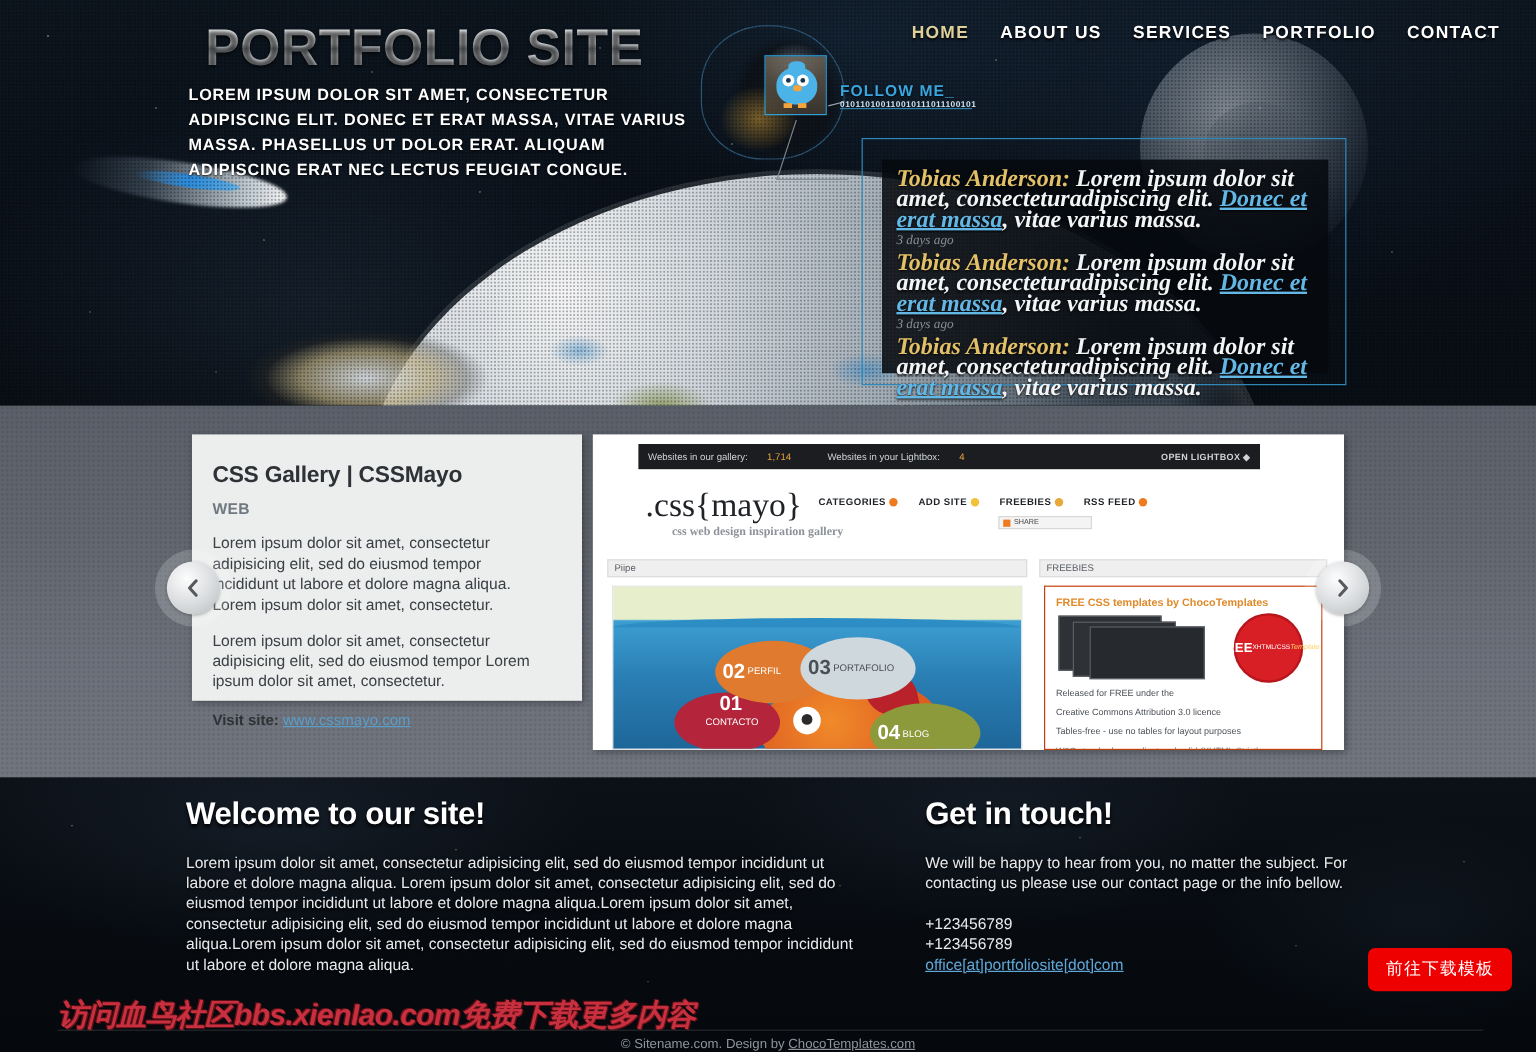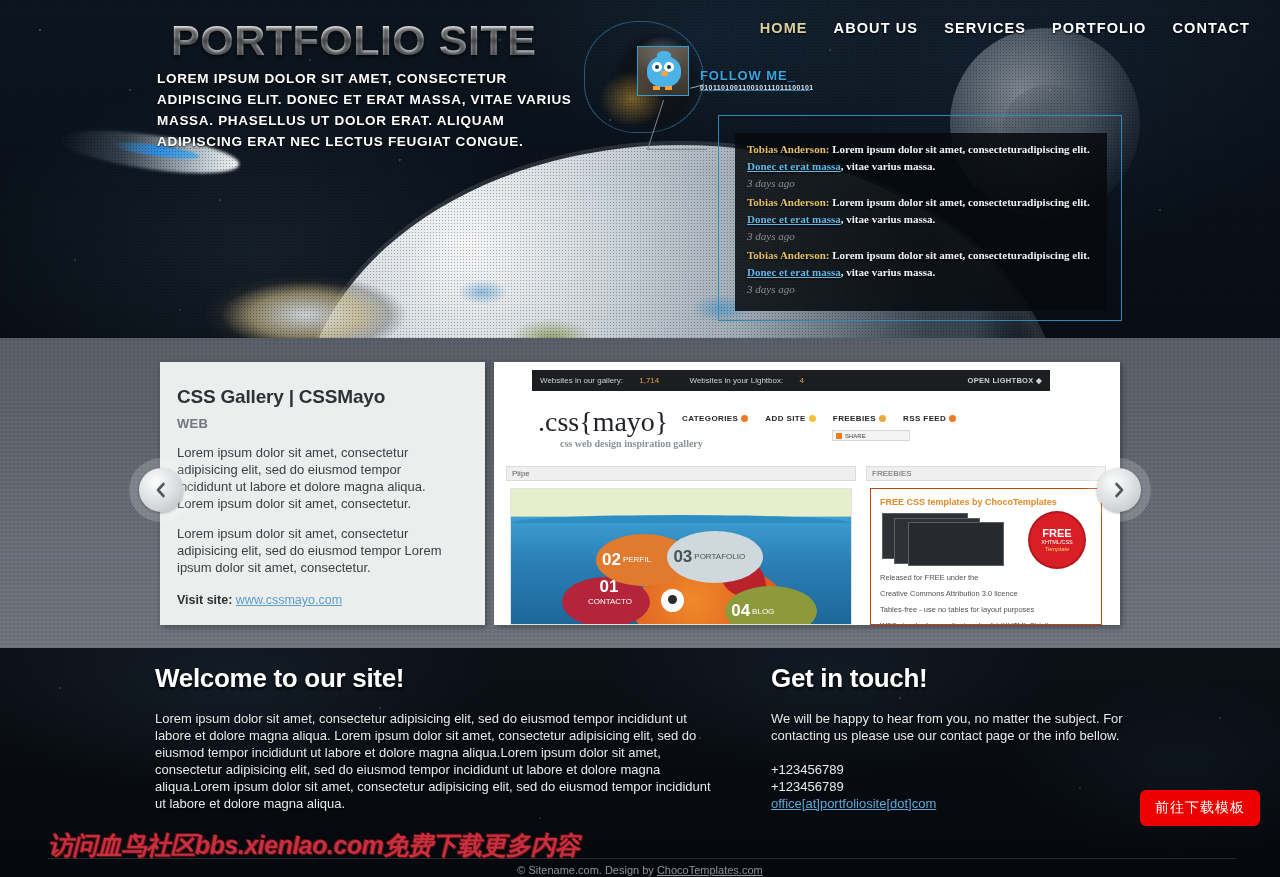--- a/index.html
+++ b/index.html
@@ -200,43 +200,43 @@
     border:1px solid #2f88b8;
   }
   .tw-panel-inner {
     position:absolute; left:16px; top:17px; width:372px; height:178px;
     background: rgba(6,9,14,.86);
     padding:8px 10px 0 12px;
   }
   .tweet { margin-bottom:5px; }
   .tweet p {
     font-family:"Liberation Serif", serif;
-    font-weight:bold;
-    font-size:11px; color:#f2f4f6; line-height:17px;
+    font-style:italic; font-weight:bold;
+    font-size:20px; color:#f2f4f6; line-height:17px;
     text-shadow:0 1px 2px rgba(0,0,0,.9);
   }
   .tweet .author { color:#e2c067; }
   .tweet a { color:#63b7e4; text-decoration:underline; }
   .tweet .ago {
     font-family:"Liberation Serif", serif; font-style:italic;
     font-size:11px; color:#8b8f94; margin-top:2px;
   }
 
   
   .slider-band {
     position:absolute; left:0; top:338px; width:1280px; height:310px;
     background: linear-gradient(180deg,#5a6069 0%, #61666f 35%, #6b707a 70%, #70757e 100%);
   }
   .slider-band::after {
     content:''; position:absolute; inset:0;
     background-image: radial-gradient(rgba(0,0,0,.10) 0.8px, transparent 1px);
     background-size: 4px 4px;
   }
   .slide-left {
-    position:absolute; left:160px; top:362px; width:325px; height:263px;
+    position:absolute; left:160px; top:362px; width:325px; height:222px;
     background:#eceded; box-shadow: 2px 2px 6px rgba(0,0,0,.35);
     padding:24px 26px 0 17px;
   }
   .slide-left h3 { font-size:19px; color:#2e3236; font-weight:bold; letter-spacing:-.2px; }
   .slide-left .cat { font-size:13px; color:#707880; font-weight:bold; margin-top:8px; letter-spacing:.3px; }
   .slide-left p { font-size:13px; color:#3b4045; line-height:17px; margin-top:13px; }
   .slide-left .visit { font-size:12.5px; color:#2e3236; font-weight:bold; margin-top:17px; }
   .slide-left .visit a { color:#5b9ec9; font-weight:normal; text-decoration:underline; }
 
   .slide-right {
@@ -296,21 +296,21 @@
   }
   .cm-free h5 { font-size:9px; color:#3a3f45; font-weight:bold; }
   .cm-free h5 span { color:#e08a2a; }
   .cm-free .thumbs { position:relative; margin-top:6px; height:54px; }
   .cm-free .tb {
     position:absolute; width:86px; height:46px; background:#2e3135; border:1px solid #5c6065;
   }
   .cm-free .tb1{left:2px;top:0;} .cm-free .tb2{left:14px;top:5px;} .cm-free .tb3{left:28px;top:9px;background:#26292d;width:96px;height:44px;}
   .cm-free .badge {
     position:absolute; right:8px; top:0px; width:54px; height:54px; border-radius:50%;
-    background:#d81f26; color:#fff; display:flex; flex-direction:column; align-items:center; justify-content:center;
+    background:#d81f26; color:#fff; display:flex; flex-direction:row; align-items:center; justify-content:center;
     box-shadow:0 0 0 2px #b8151c;
   }
   .cm-free .badge b{font-size:11px;line-height:11px;}
   .cm-free .badge i{font-size:5.5px;font-style:normal;line-height:7px;}
   .cm-free .badge u{font-size:6px;text-decoration:none;color:#ffd36b;font-style:italic;}
   .cm-free p { font-size:7.5px; color:#4d5258; line-height:11px; margin-top:5px; }
 
   .arrow {
     position:absolute; width:44px; height:44px; border-radius:50%;
     background: radial-gradient(circle at 38% 32%, #fdfdfd, #d4d7da 62%, #b6babd 100%);

